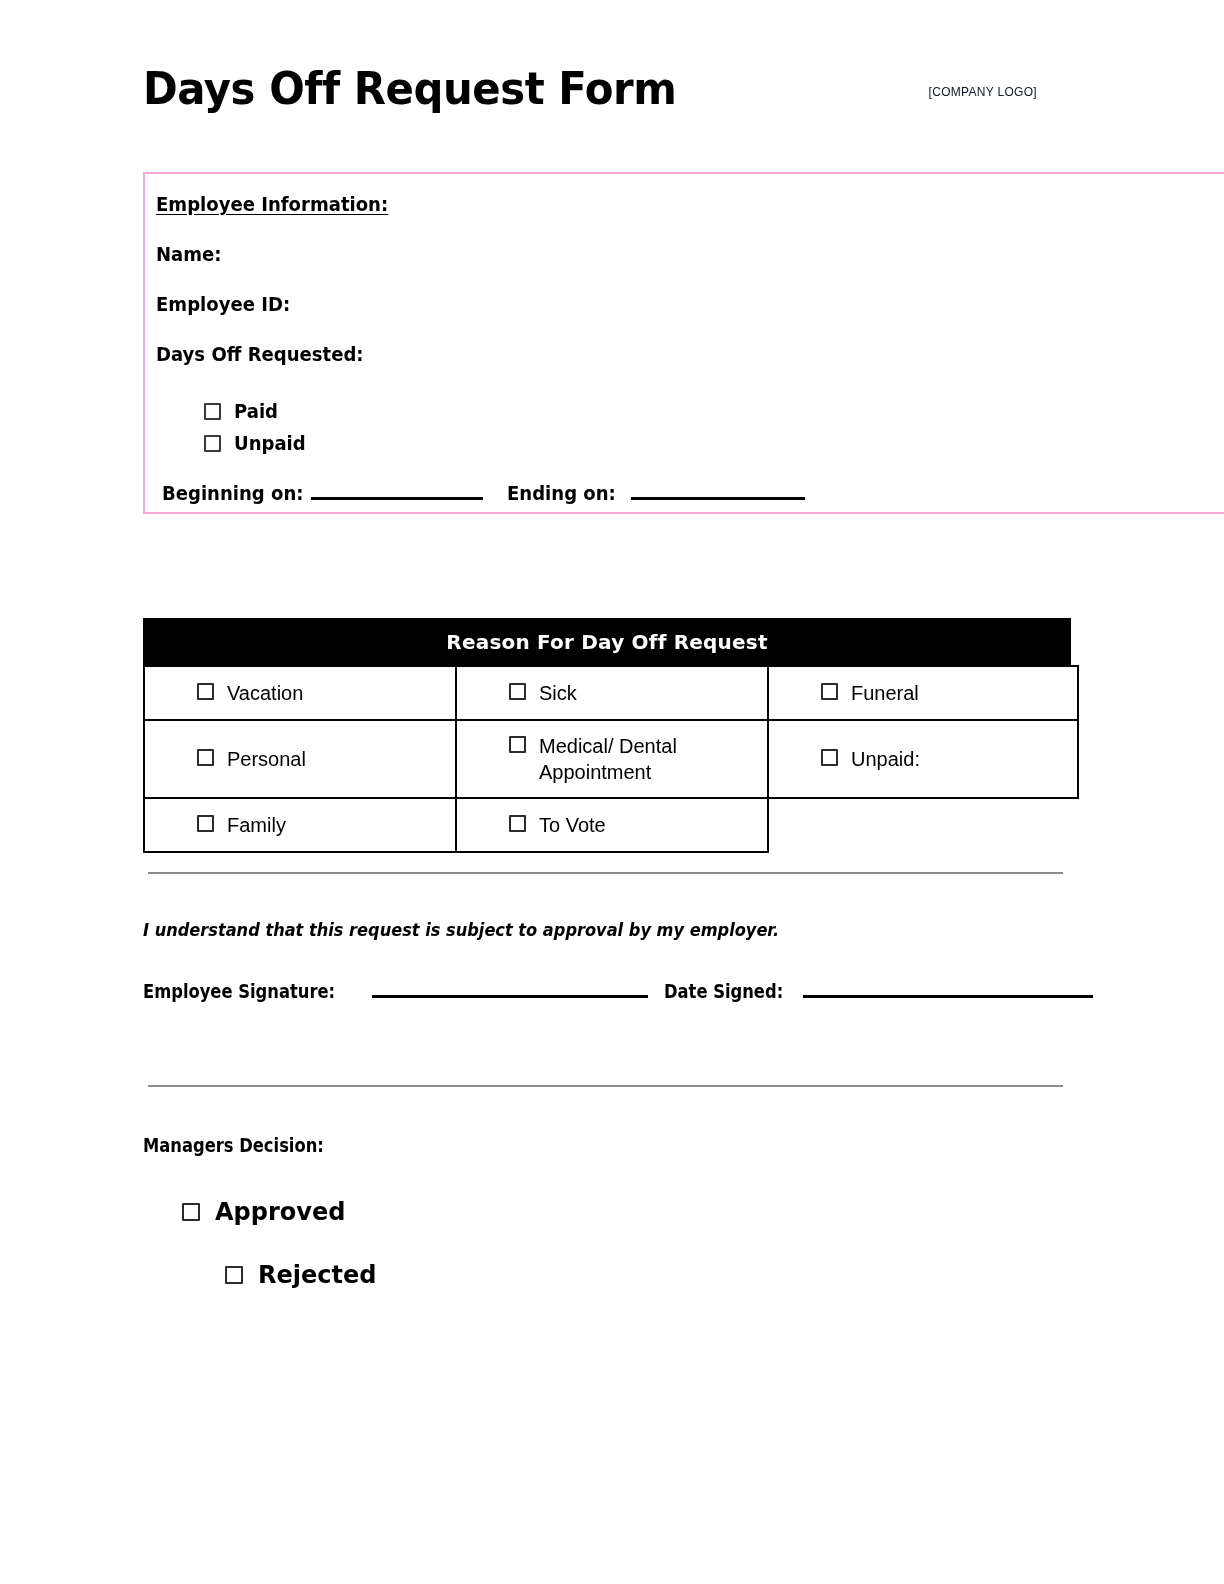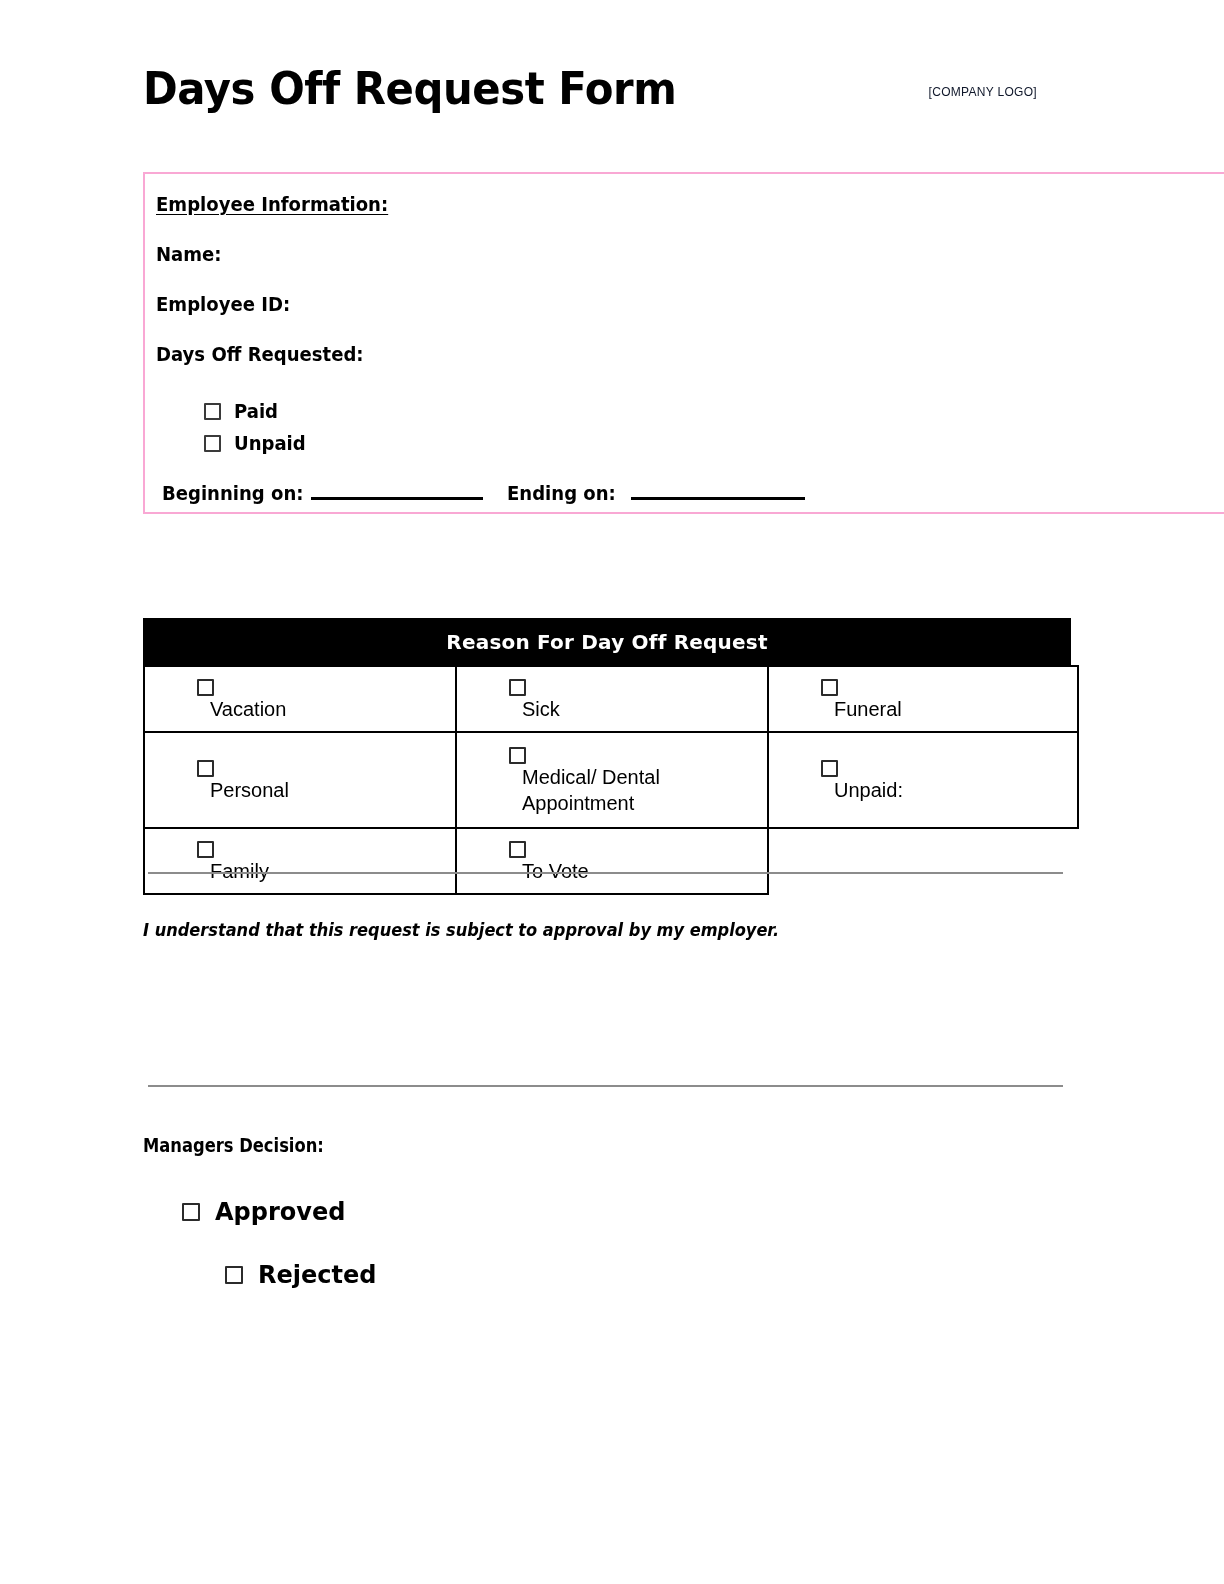--- a/index.html
+++ b/index.html
@@ -180,21 +180,20 @@
   .reason-grid td.c1 { width: 310px; }
   .reason-grid td.c2 { width: 310px; }
   .reason-grid td.c3 { width: 308px; }
   .reason-grid td.blank-cell {
     border: none;
   }
   .cell-inner {
     display: flex;
     align-items: flex-start;
     padding: 9px 0 9px 52px;
-    flex-direction: column;
   }
   .cell-box {
     width: 17px;
     height: 17px;
     border: 2px solid #2b2b2b;
     box-sizing: border-box;
     background: #ffffff;
     flex: 0 0 auto;
     margin-top: 3px;
     border-radius: 1px;
@@ -397,20 +396,27 @@
           <td class="c3 blank-cell"></td>
         </tr>
       </tbody>
     </table>
   </div>
 
   <div class="hrule hrule-1"></div>
 
   <div class="ack-text">I understand that this request is subject to approval by my employer.</div>
 
+  <div class="sig-row">
+    <span class="sig-label">Employee Signature:</span>
+    <span class="rule-fill sig-line-1"></span>
+    <span class="sig-gap"></span>
+    <span class="sig-label">Date Signed:</span>
+    <span class="rule-fill sig-line-2"></span>
+  </div>
 
   <div class="hrule hrule-2"></div>
 
   <div class="mgr-title">Managers Decision:</div>
 
   <div class="mgr-opt mgr-opt-1">
     <span class="mgr-box"></span>
     <span class="mgr-text">Approved</span>
   </div>
 

